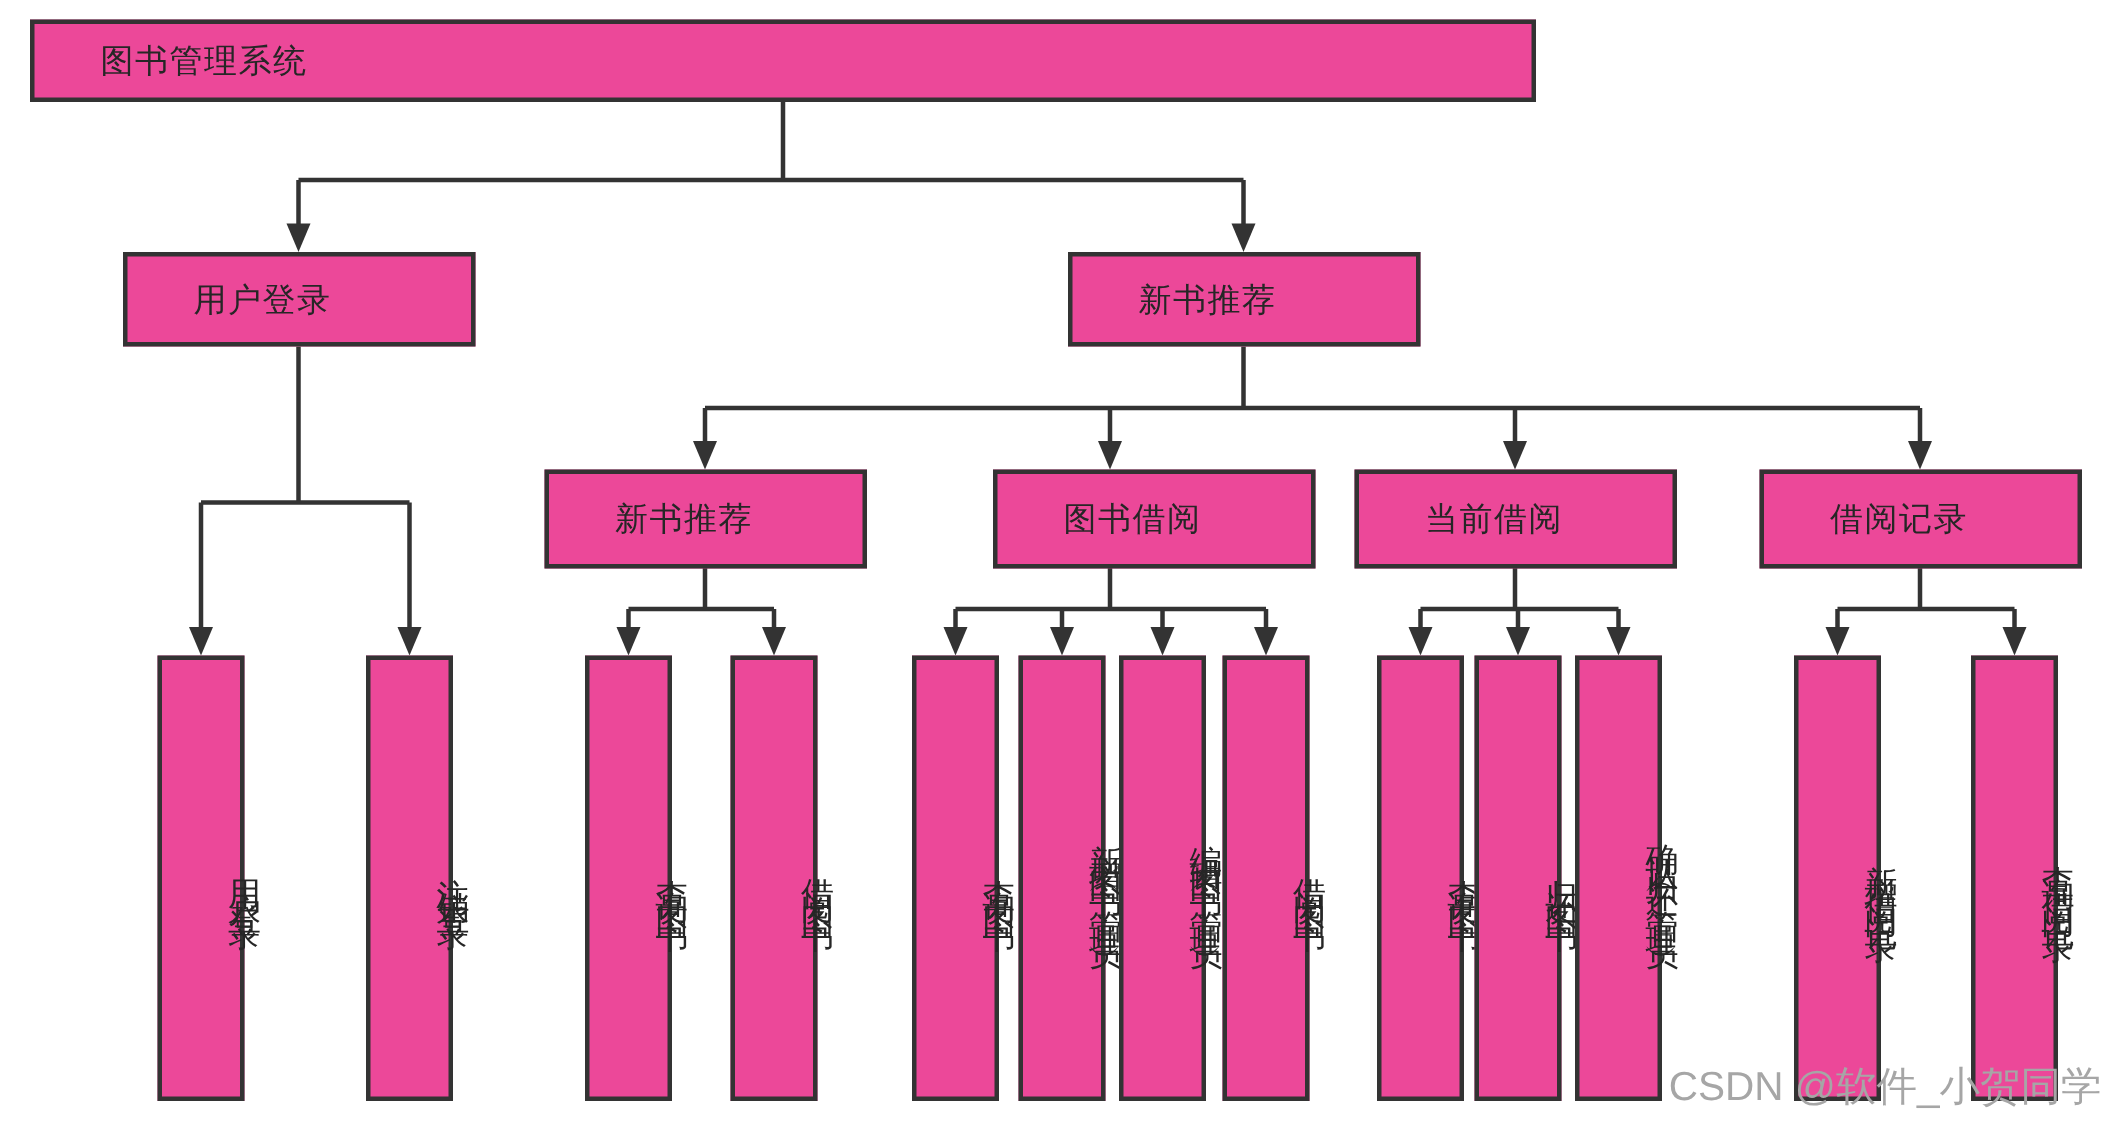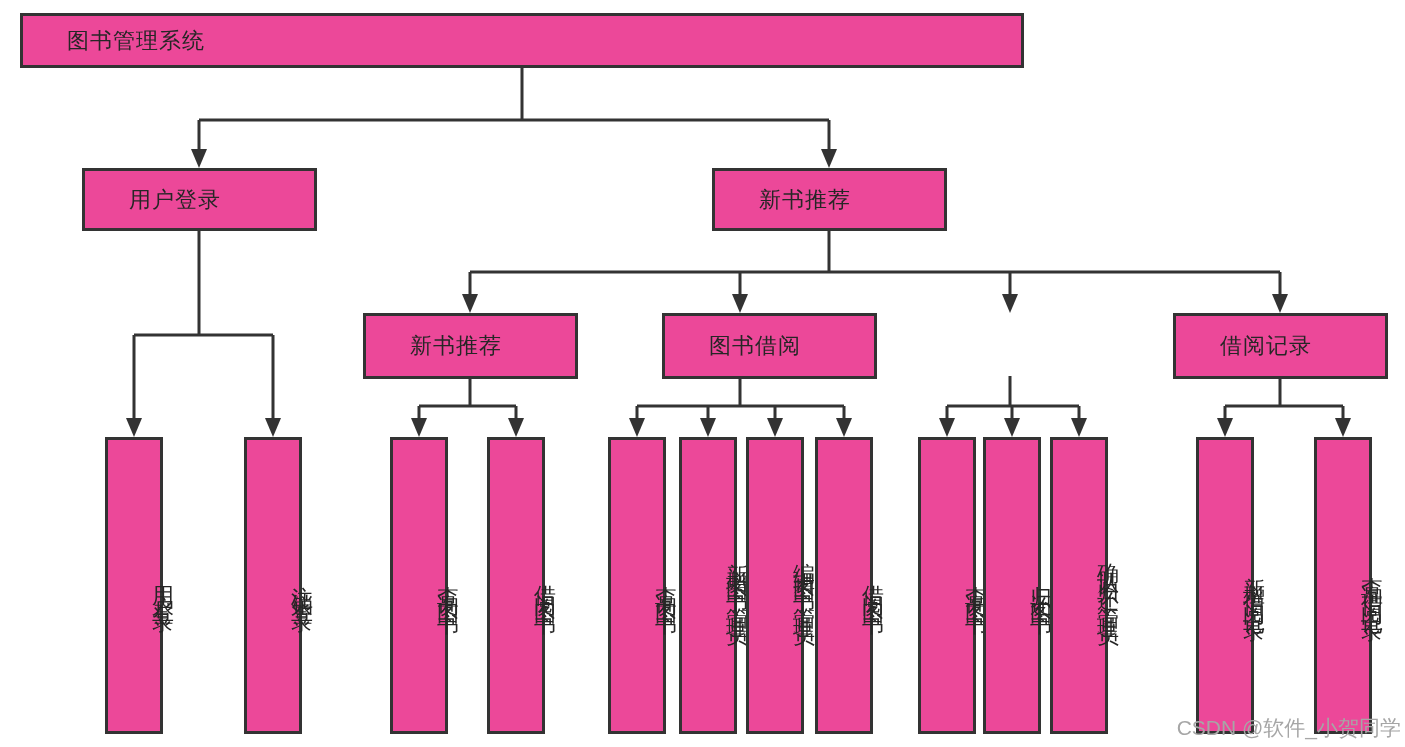--- a/index.html
+++ b/index.html
@@ -59,21 +59,21 @@
     font-size:22px;
     letter-spacing:9px;
     color:var(--color-text);
     line-height:1;
     max-height:288px;
   }
   .watermark{
     position:absolute;
     right:4px;
     bottom:5px;
-    font-size:21px;
+    font-size:27px;
     color:var(--color-watermark);
     white-space:nowrap;
     z-index:5;
     margin-top:12px;
   }
 </style>
 </head>
 <body>
 
 <div class="chart">
@@ -124,20 +124,23 @@
   <div class="box l2-box" style="left:712px">
     <span class="hlabel">新书推荐</span>
   </div>
 
   <div class="box l3-box" style="left:363px">
     <span class="hlabel">新书推荐</span>
   </div>
   <div class="box l3-box" style="left:662px">
     <span class="hlabel">图书借阅</span>
   </div>
+  <div class="box l3-box" style="left:903px">
+    <span class="hlabel">当前借阅</span>
+  </div>
   <div class="box l3-box" style="left:1173px">
     <span class="hlabel">借阅记录</span>
   </div>
 
   <div class="box leaf" style="left:105px">
     <span class="vtext">用户登录</span>
   </div>
   <div class="box leaf" style="left:244px">
     <span class="vtext">注销登录</span>
   </div>

